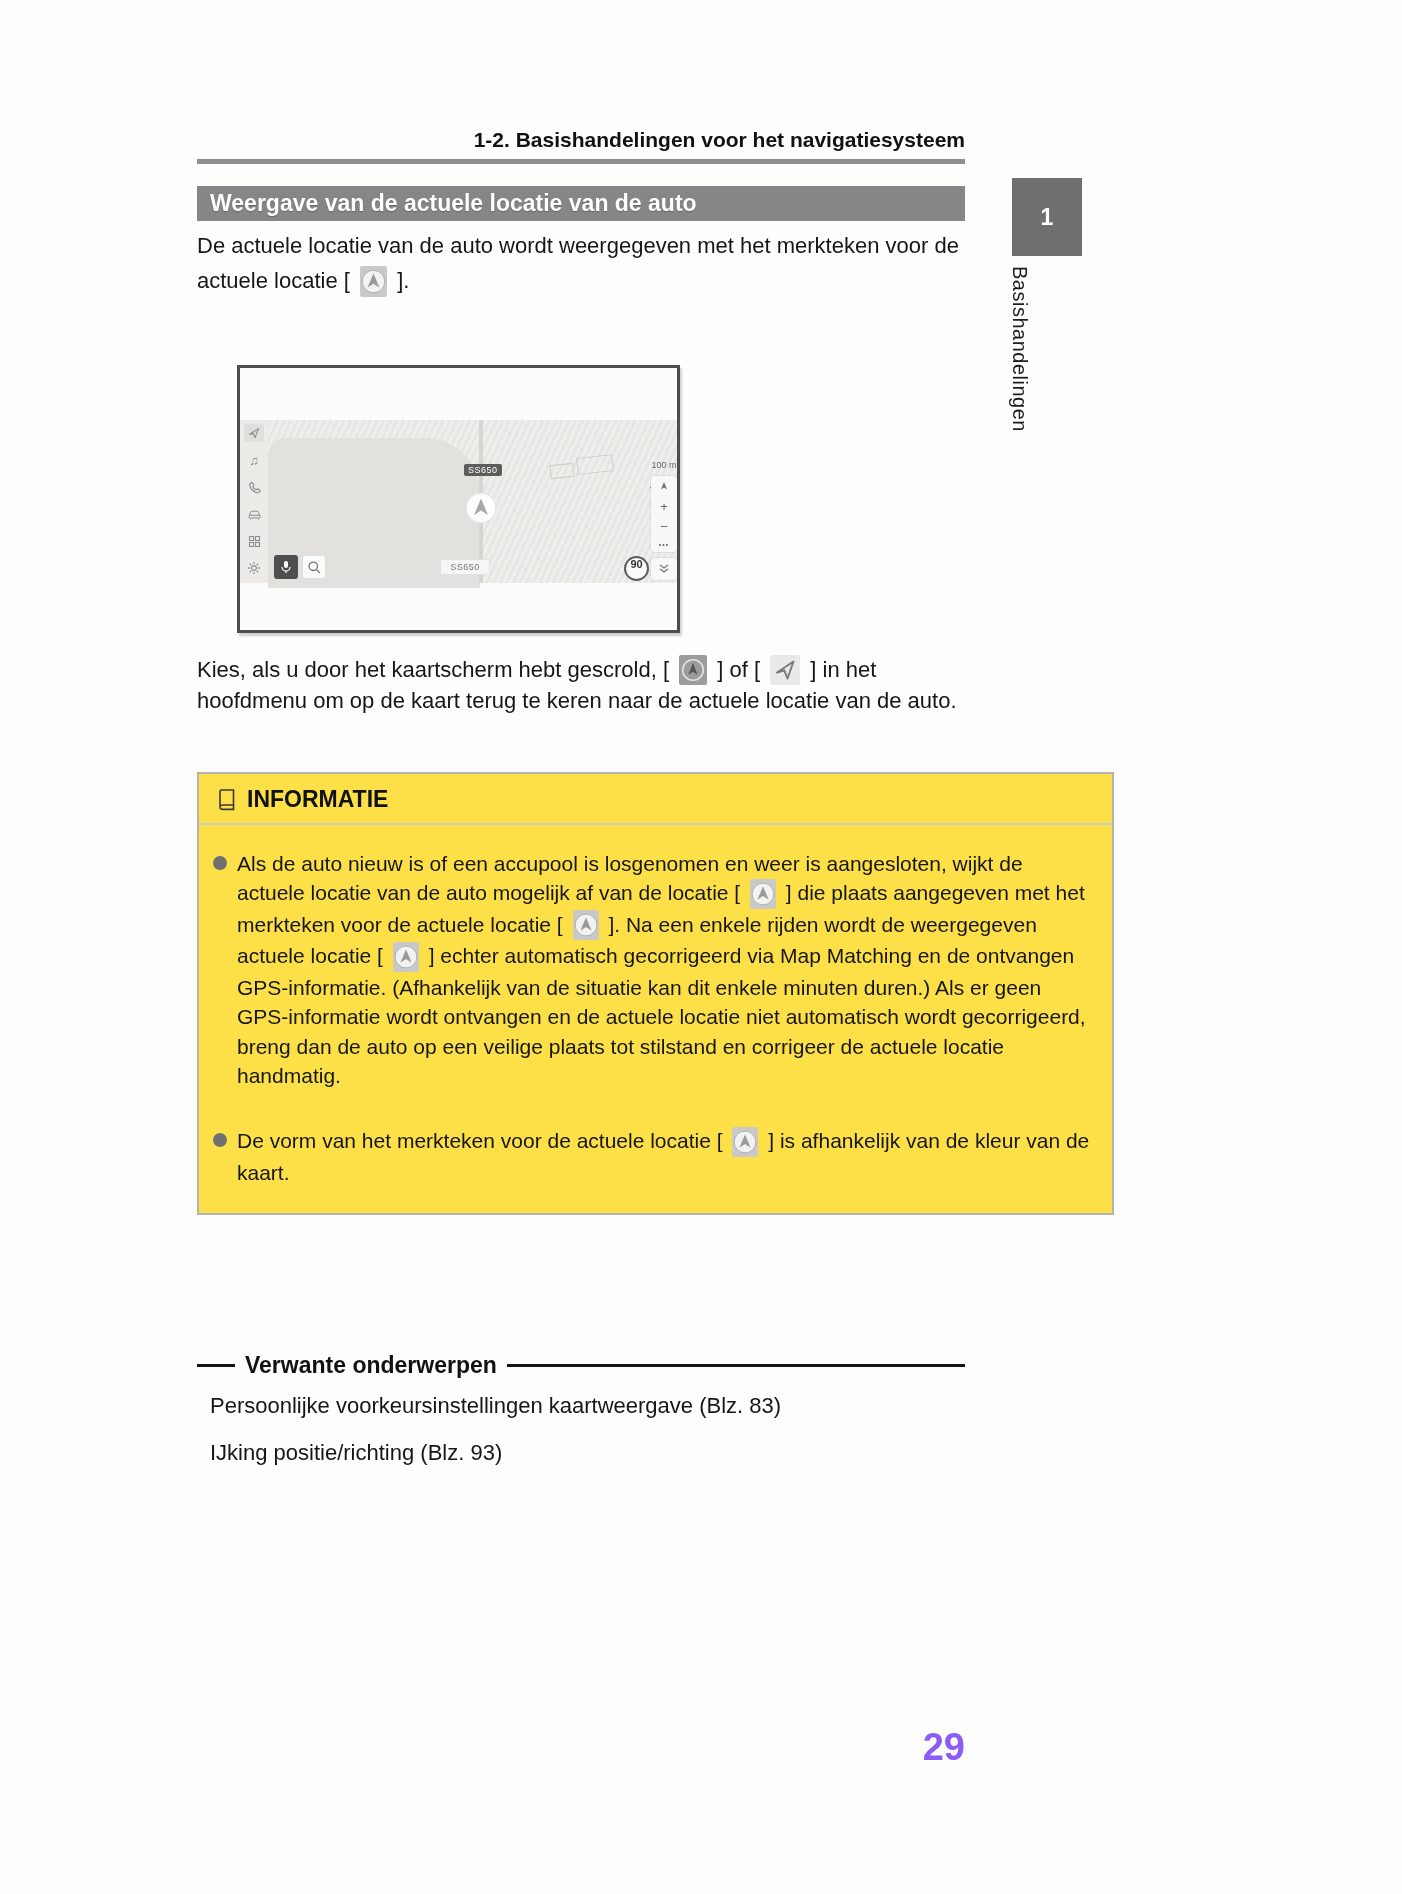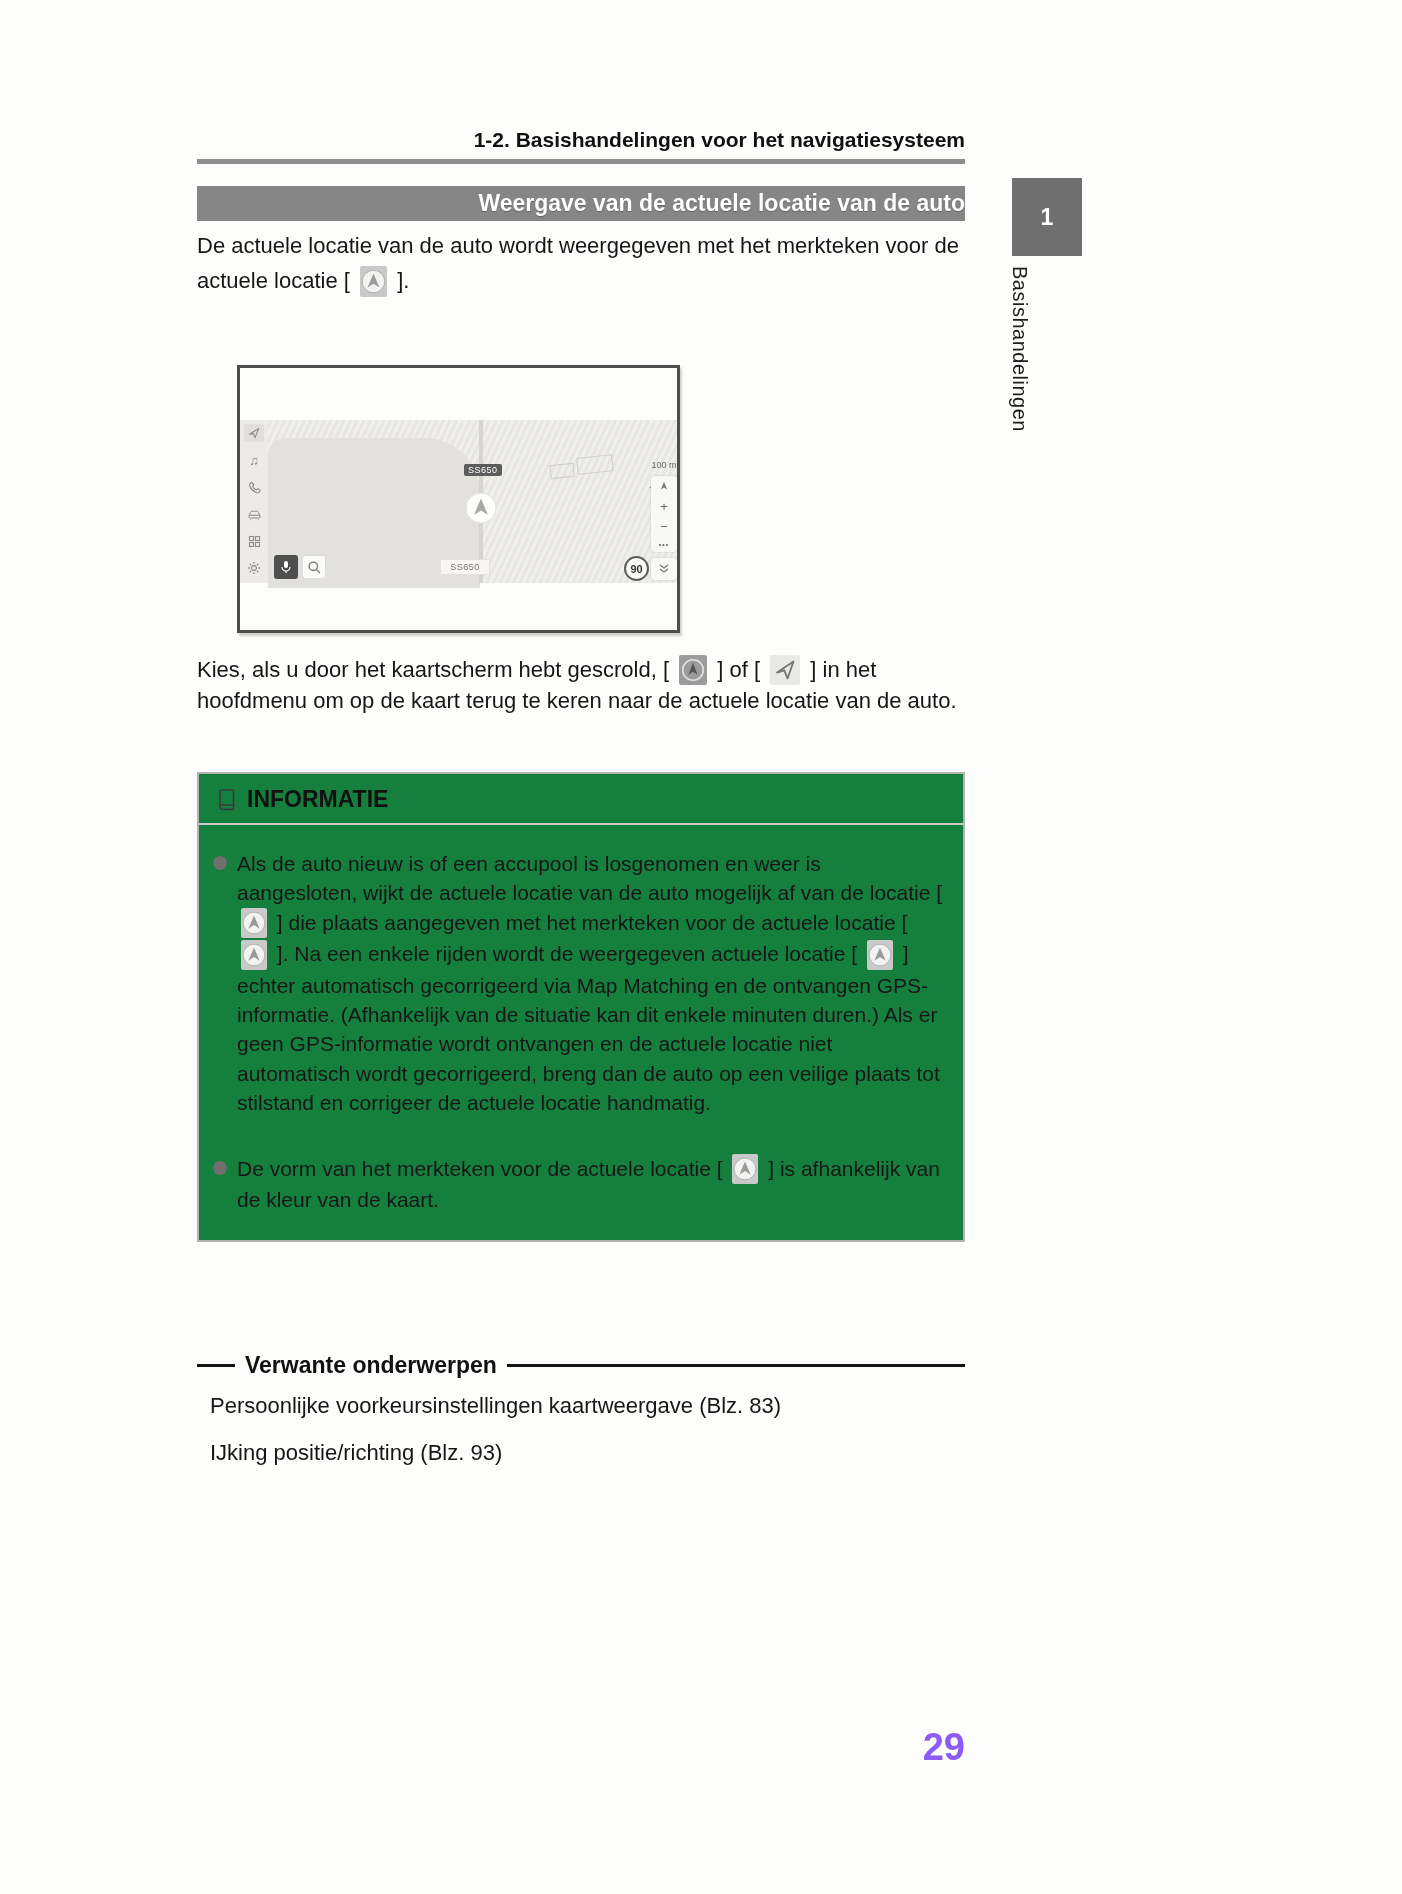--- a/index.html
+++ b/index.html
@@ -33,21 +33,20 @@
     font-size:20px; color:#1c1c1c; letter-spacing:.5px;
   }
 
   
   .section-bar {
     left:197px; top:186px; width:768px; height:35px;
     background:#868686; color:#fff;
     font-size:23px; font-weight:bold;
     display:flex; align-items:center; padding-left:13px;
     text-shadow:0 1px 1px rgba(0,0,0,.25);
-    justify-content:flex-end;
   }
 
   
   .para { font-size:22px; line-height:1.38; color:#161616; }
   .intro { left:197px; top:228px; width:775px; line-height:1.6; }
   .scroll-note { left:197px; top:655px; width:775px; line-height:1.32; }
 
   .inl { display:inline-block; vertical-align:middle; margin:0 4px; position:relative; top:-1px; }
 
   
@@ -112,28 +111,28 @@
   .zp-item { font-size:13px; line-height:1; }
   .zp-dots { font-size:7px; letter-spacing:1px; }
   .chev-btn {
     position:absolute; left:411px; top:190px; width:26px; height:22px;
     background:#f8f8f6; border-radius:4px; box-shadow:0 0 2px rgba(0,0,0,.18);
     display:flex; align-items:center; justify-content:center;
   }
   .speed-sign {
     position:absolute; left:384px; top:188px; width:25px; height:25px;
     background:#fbfbfa; border:2.5px solid #5d5d5d; border-radius:50%;
-    display:flex; align-items:center; justify-content:center;
+    display:flex; justify-content:center;
     font-size:11px; color:#333; font-weight:bold;
   }
 
   
   .info-box {
-    left:197px; top:772px; width:768px;
-    border:2px solid #b3b3b0; background:#15803d;
+    left:197px; top:772px; width:917px;
+    border:2px solid #b3b3b0; background:#fde047;
   }
   .info-head {
     display:flex; align-items:center; gap:9px;
     padding:12px 16px 10px 16px;
     border-bottom:2px solid #c9c9c6;
     font-size:23px; font-weight:bold; color:#111;
   }
   .info-body { padding:24px 18px 26px 14px; }
   .bullet { display:flex; gap:10px; font-size:21px; line-height:1.4; }
   .bullet + .bullet { margin-top:36px; }

